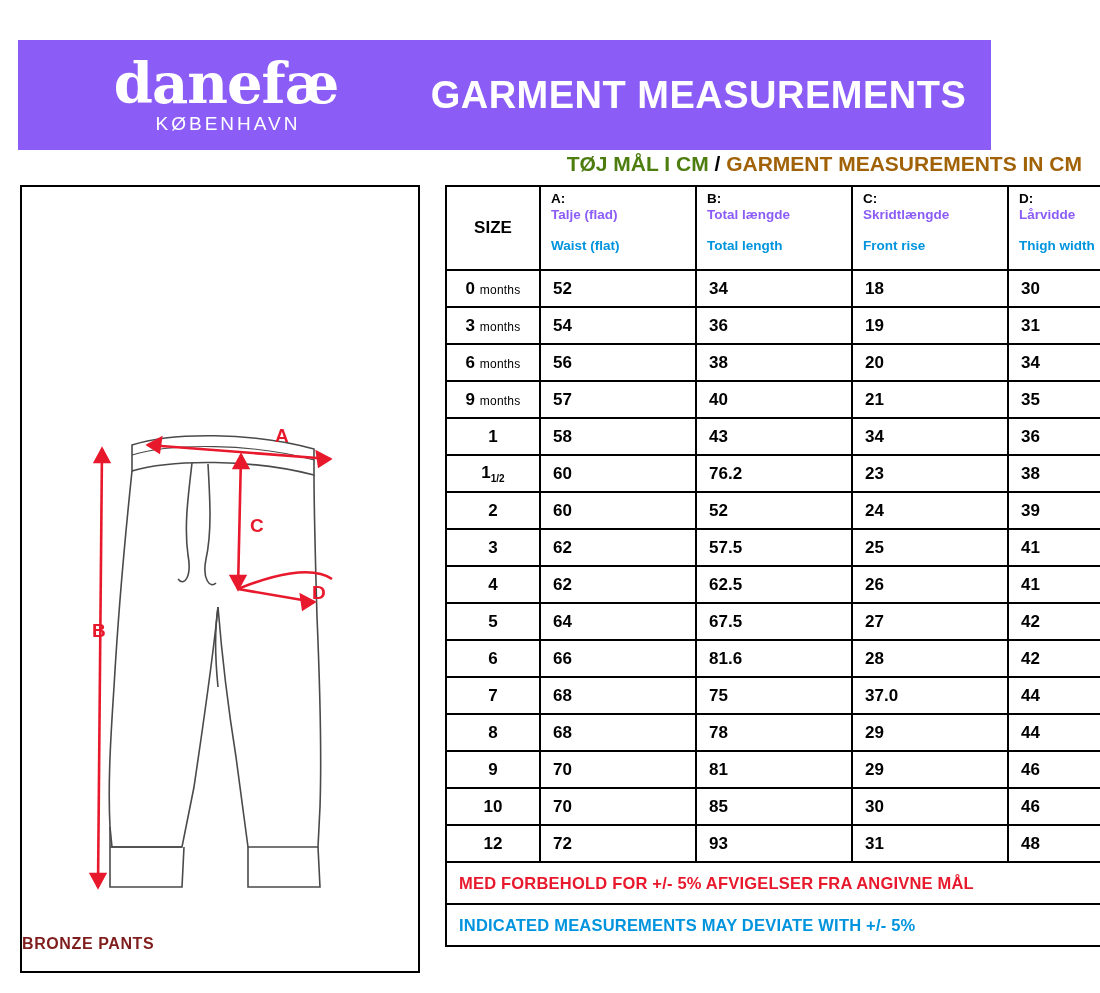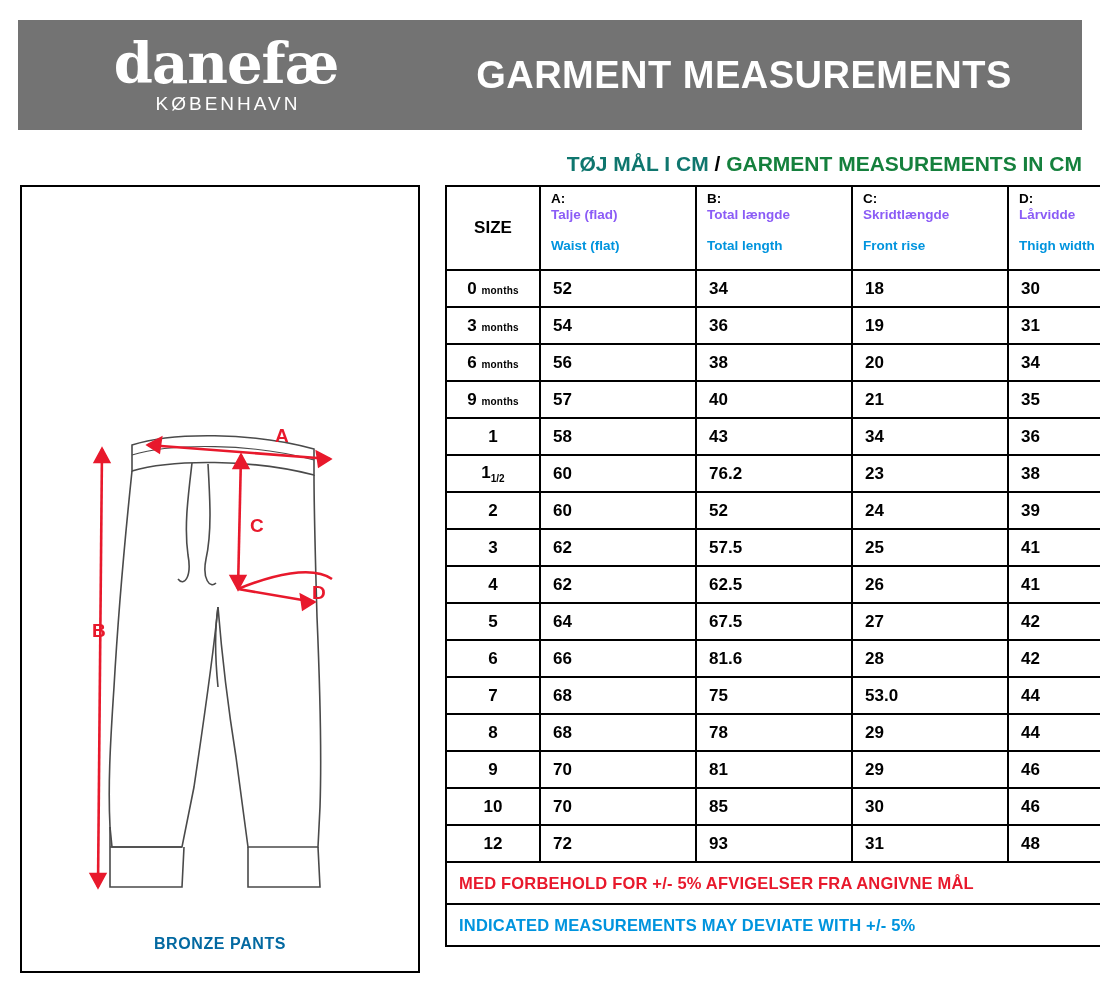--- a/index.html
+++ b/index.html
@@ -12,24 +12,24 @@
     height: 993px;
     font-family: "Liberation Sans", sans-serif;
     position: relative;
     overflow: hidden;
   }
 
   
   .header {
     position: absolute;
     left: 18px;
-    top: 20px;
-    width: 1064px;
+    top: 40px;
+    width: 973px;
     height: 110px;
-    background: #737373;
+    background: #8b5cf6;
     display: flex;
     align-items: center;
   }
   .brand {
     width: 400px;
     text-align: center;
     color: #ffffff;
     padding-left: 8px;
   }
   .brand-name {
@@ -60,22 +60,22 @@
   .subtitle {
     position: absolute;
     left: 445px;
     top: 152px;
     width: 637px;
     text-align: right;
     font-weight: bold;
     font-size: 21px;
     white-space: nowrap;
   }
-  .red { color: #0f766e; }
-  .blue { color: #15803d; }
+  .red { color: #4d7c0f; }
+  .blue { color: #a16207; }
   .blk { color: #000000; }
 
   
   .left-panel {
     position: absolute;
     left: 20px;
     top: 185px;
     width: 400px;
     height: 788px;
     border: 2px solid #000000;
@@ -87,22 +87,22 @@
     left: 0;
     top: 0;
     width: 100%;
     height: 100%;
   }
   .caption {
     position: absolute;
     bottom: 18px;
     left: 0;
     width: 100%;
-    text-align: center;
-    color: #0369a1;
+    text-align: left;
+    color: #7f1d1d;
     font-weight: bold;
     font-size: 16px;
     letter-spacing: 0.6px;
   }
 
   
   .table-wrap {
     position: absolute;
     left: 445px;
     top: 185px;
@@ -147,22 +147,22 @@
     font-weight: bold;
     font-size: 17px;
   }
   tbody td.size-col {
     text-align: center;
   }
   tbody td.v {
     padding-left: 12px;
   }
   .months {
-    font-size: 10px;
-    font-weight: bold;
+    font-size: 12px;
+    font-weight: normal;
     letter-spacing: 0.2px;
   }
   .frac {
     font-size: 10px;
     vertical-align: sub;
   }
   .note-row td {
     height: 40px;
     padding-left: 12px;
     font-weight: bold;
@@ -345,21 +345,21 @@
           <td class="size-col"><span>6</span></td>
           <td class="v">66</td>
           <td class="v">81.6</td>
           <td class="v">28</td>
           <td class="v">42</td>
         </tr>
         <tr>
           <td class="size-col"><span>7</span></td>
           <td class="v">68</td>
           <td class="v">75</td>
-          <td class="v">53.0</td>
+          <td class="v">37.0</td>
           <td class="v">44</td>
         </tr>
         <tr>
           <td class="size-col"><span>8</span></td>
           <td class="v">68</td>
           <td class="v">78</td>
           <td class="v">29</td>
           <td class="v">44</td>
         </tr>
         <tr>

